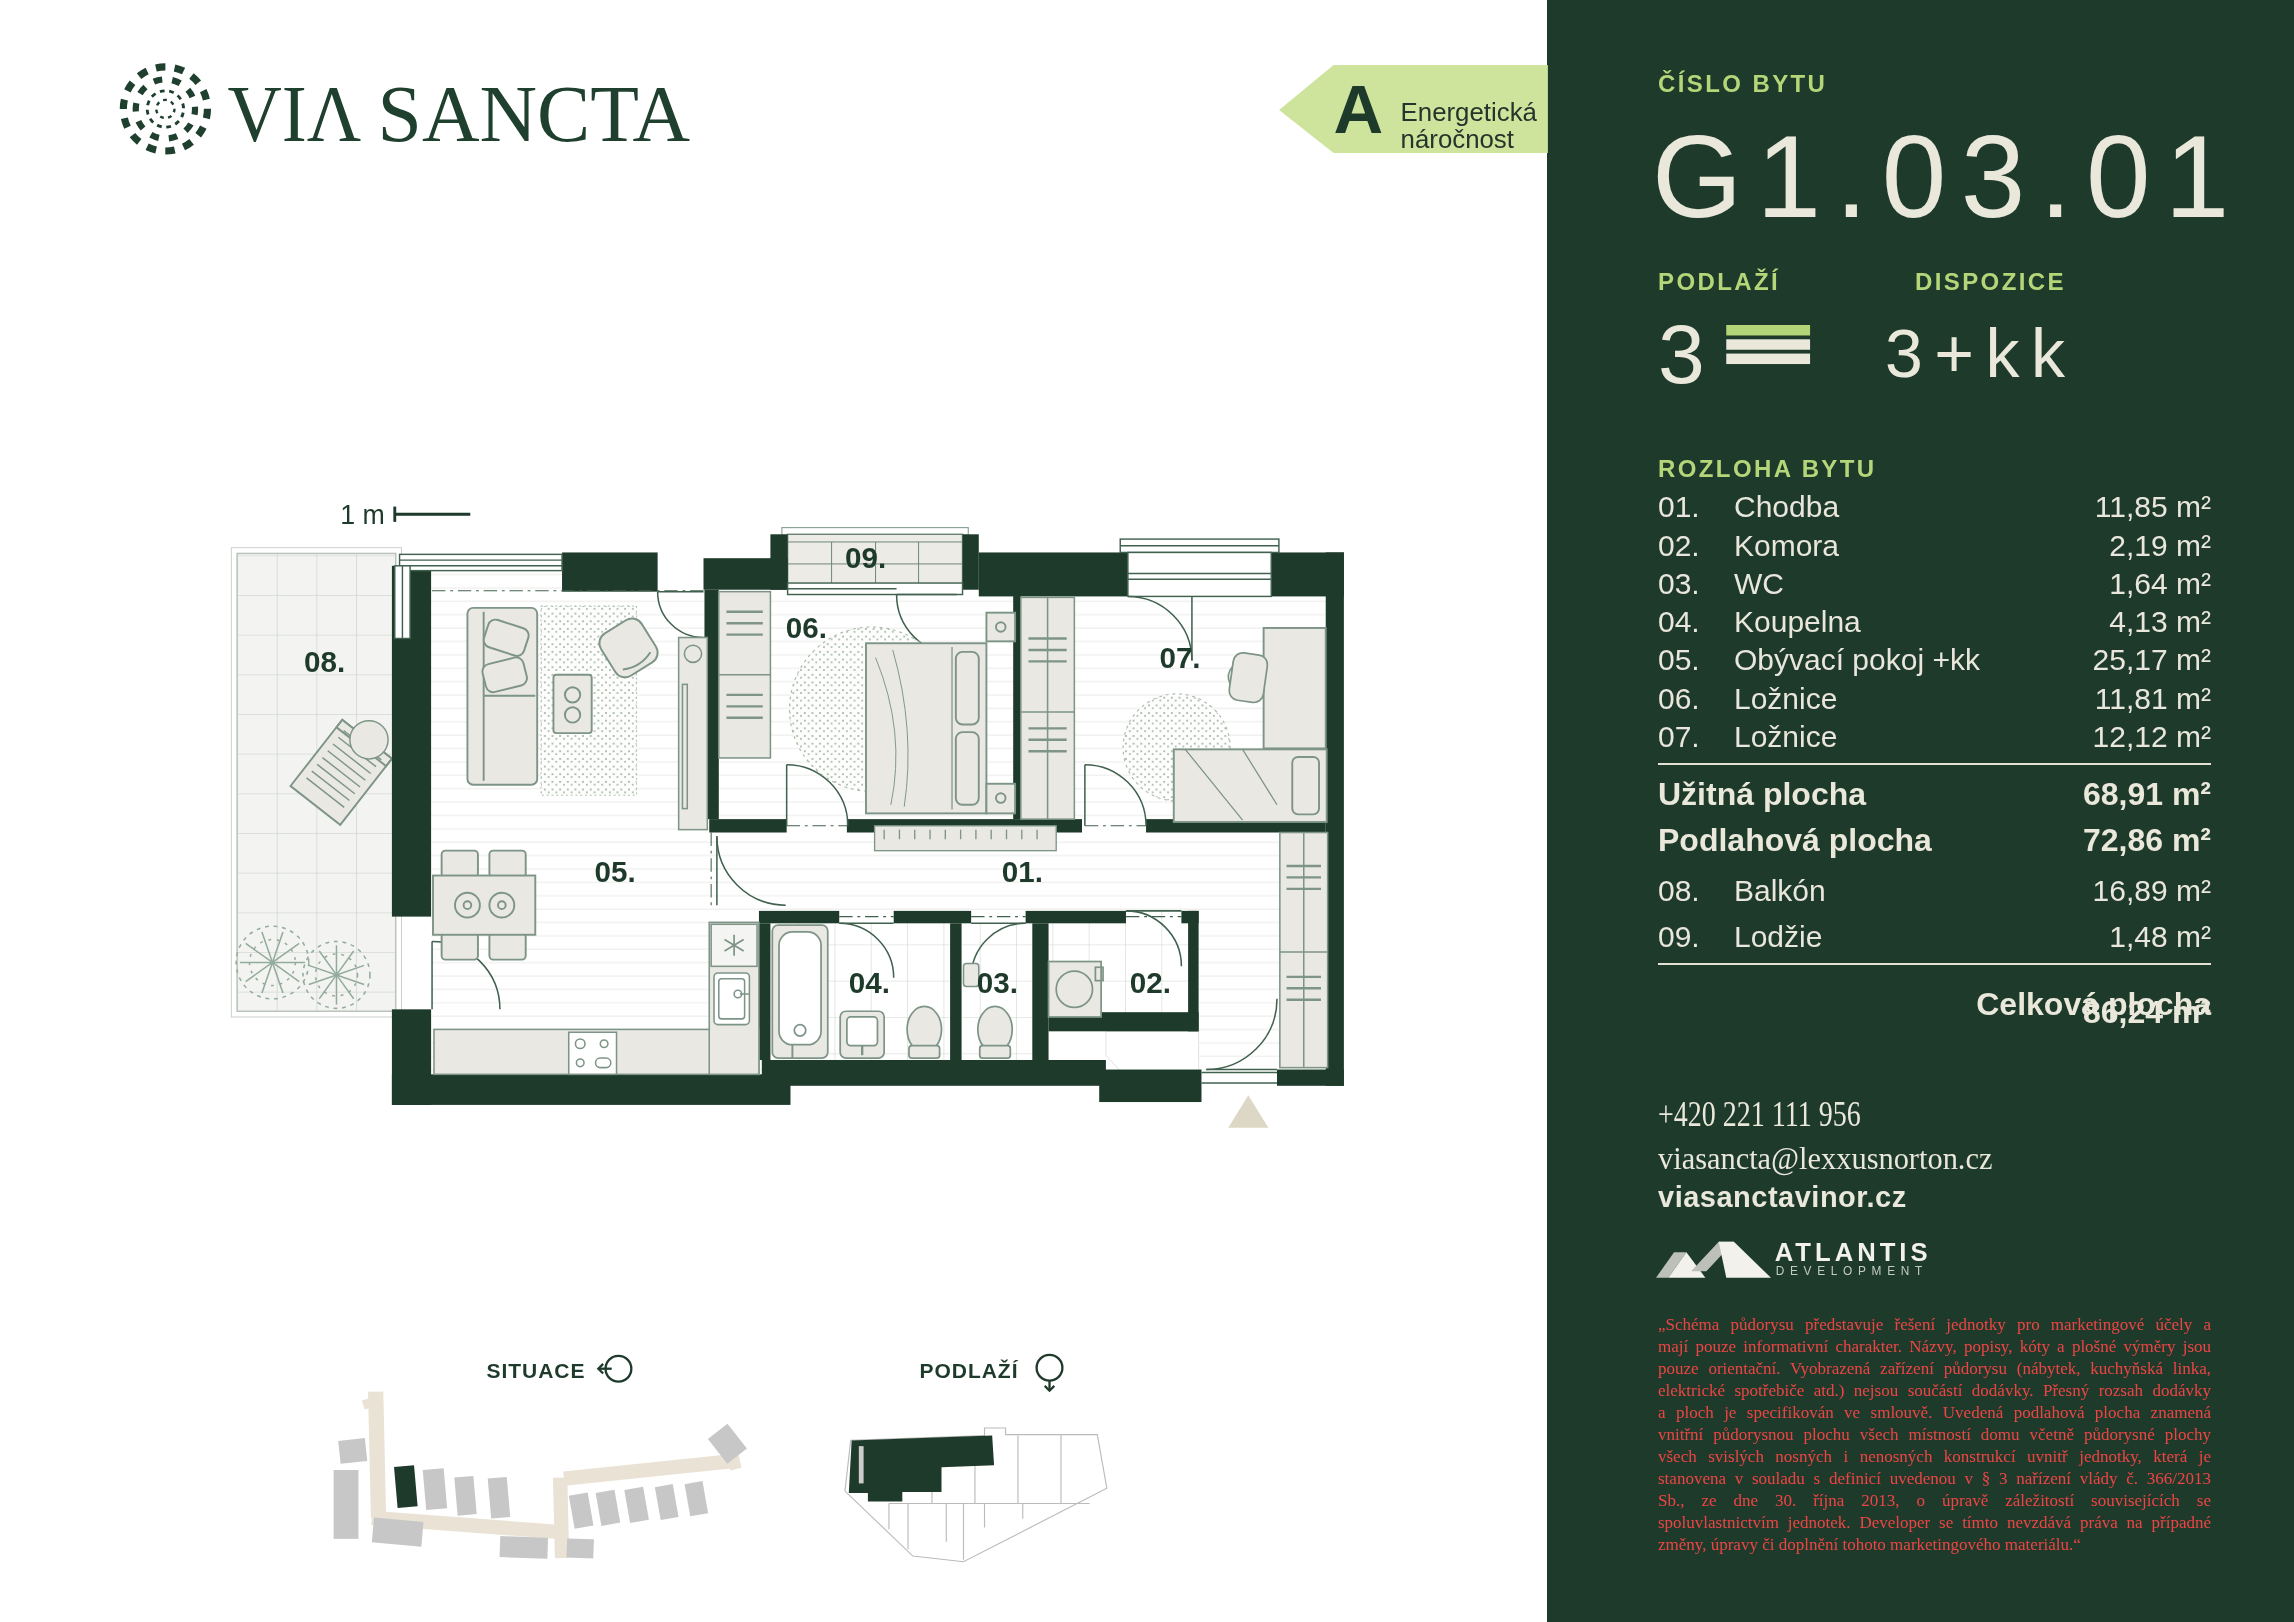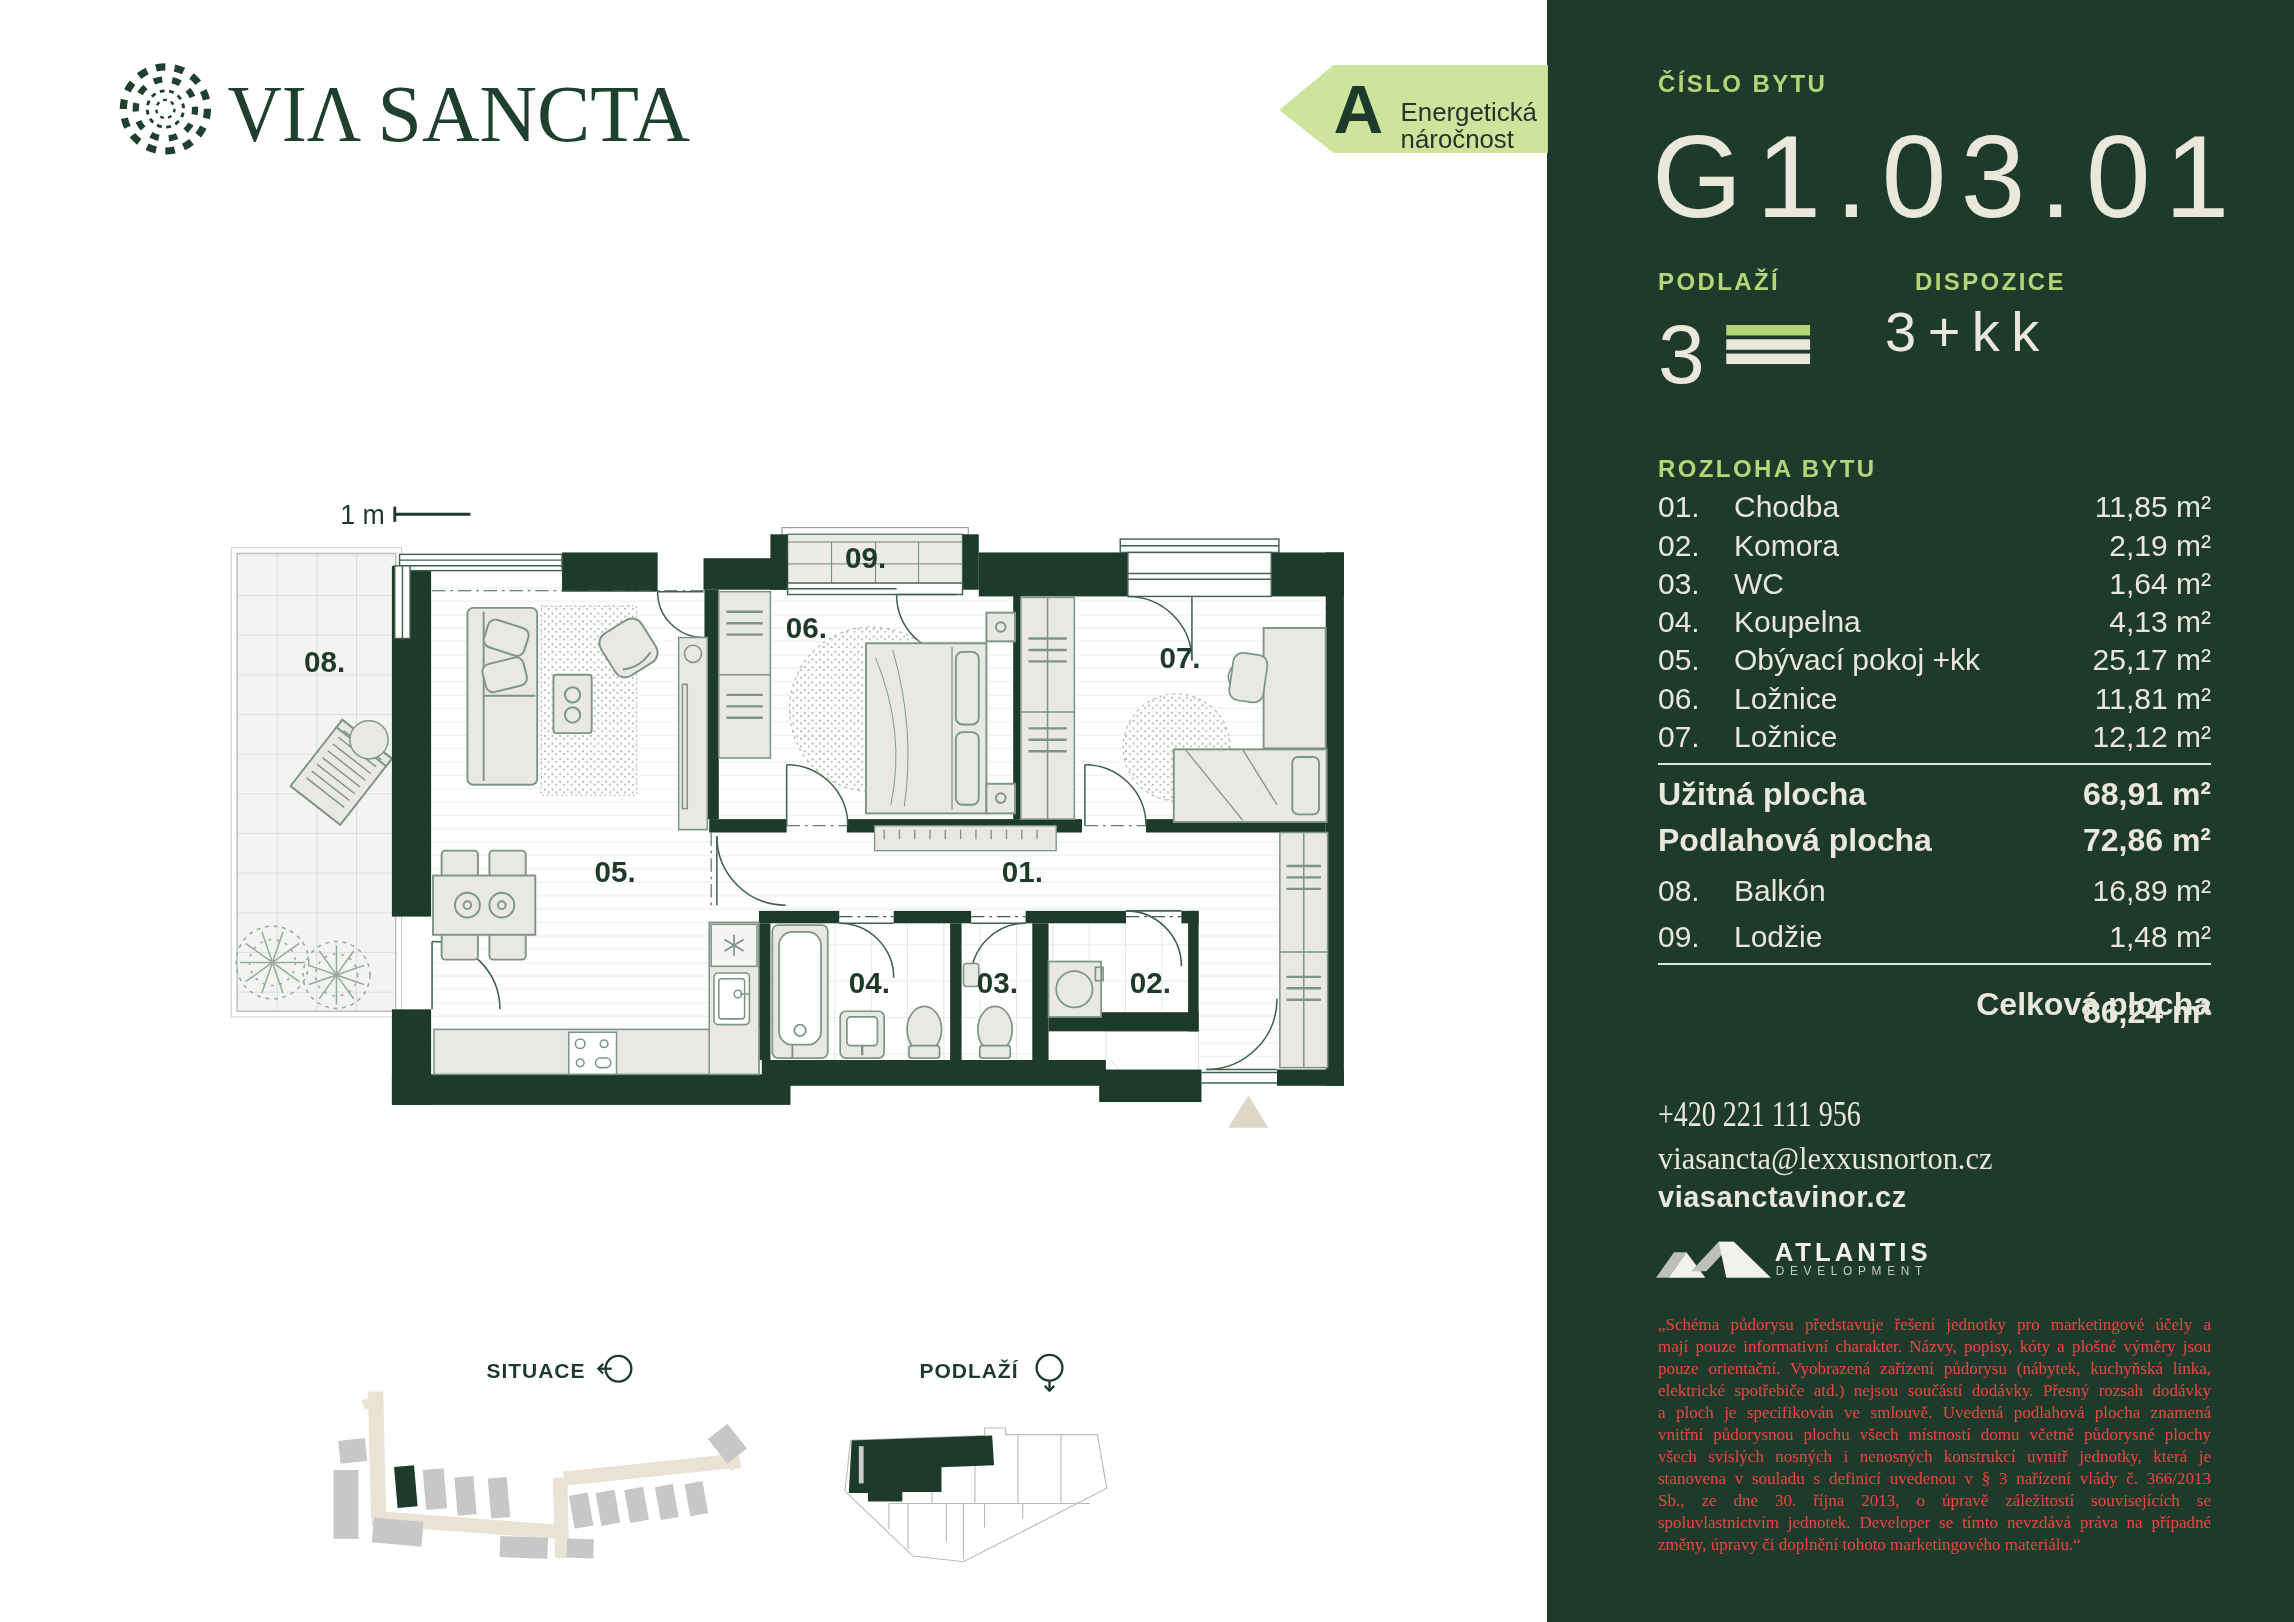--- a/index.html
+++ b/index.html
@@ -30,21 +30,21 @@
 <div class="abs lbl" style="left:1915px;top:268px;">DISPOZICE</div>
 
 <div class="abs cream" style="left:1658px;top:312px;font-size:84px;line-height:1;">3</div>
 
 <svg class="abs" style="left:1726px;top:325px;" width="91" height="40" viewBox="0 0 95 42">
   <rect x="0" y="0" width="88" height="11" fill="#b5d678"></rect>
   <rect x="0" y="15" width="88" height="11" fill="#eae7db"></rect>
   <rect x="0" y="30" width="88" height="11" fill="#eae7db"></rect>
 </svg>
 
-<div class="abs cream" style="left:1885px;top:304px;font-size:56px;line-height:1;letter-spacing:11.5px;">3+kk</div>
+<div class="abs cream" style="left:1885px;top:319px;font-size:68px;line-height:1;letter-spacing:11.5px;">3+kk</div>
 
 <div class="abs lbl" style="left:1658px;top:455px;">ROZLOHA BYTU</div>
 
 <div class="abs row" style="top:490px;">01.<span class="rname">Chodba</span><span class="rval">11,85 m²</span></div>
 
 <div class="abs row" style="top:529px;">02.<span class="rname">Komora</span><span class="rval">2,19 m²</span></div>
 
 <div class="abs row" style="top:567px;">03.<span class="rname">WC</span><span class="rval">1,64 m²</span></div>
 
 <div class="abs row" style="top:605px;">04.<span class="rname">Koupelna</span><span class="rval">4,13 m²</span></div>

